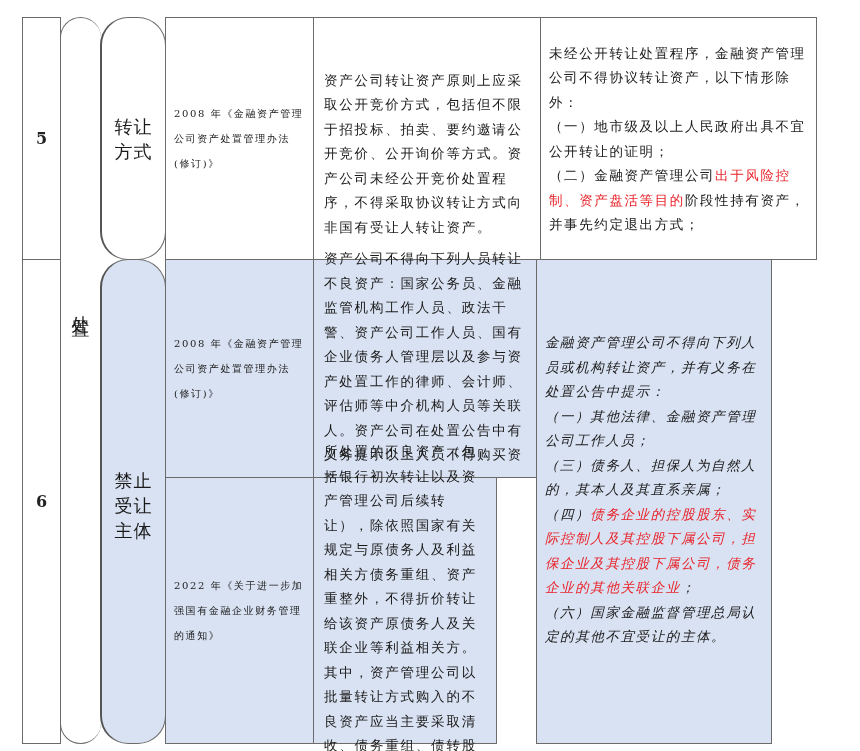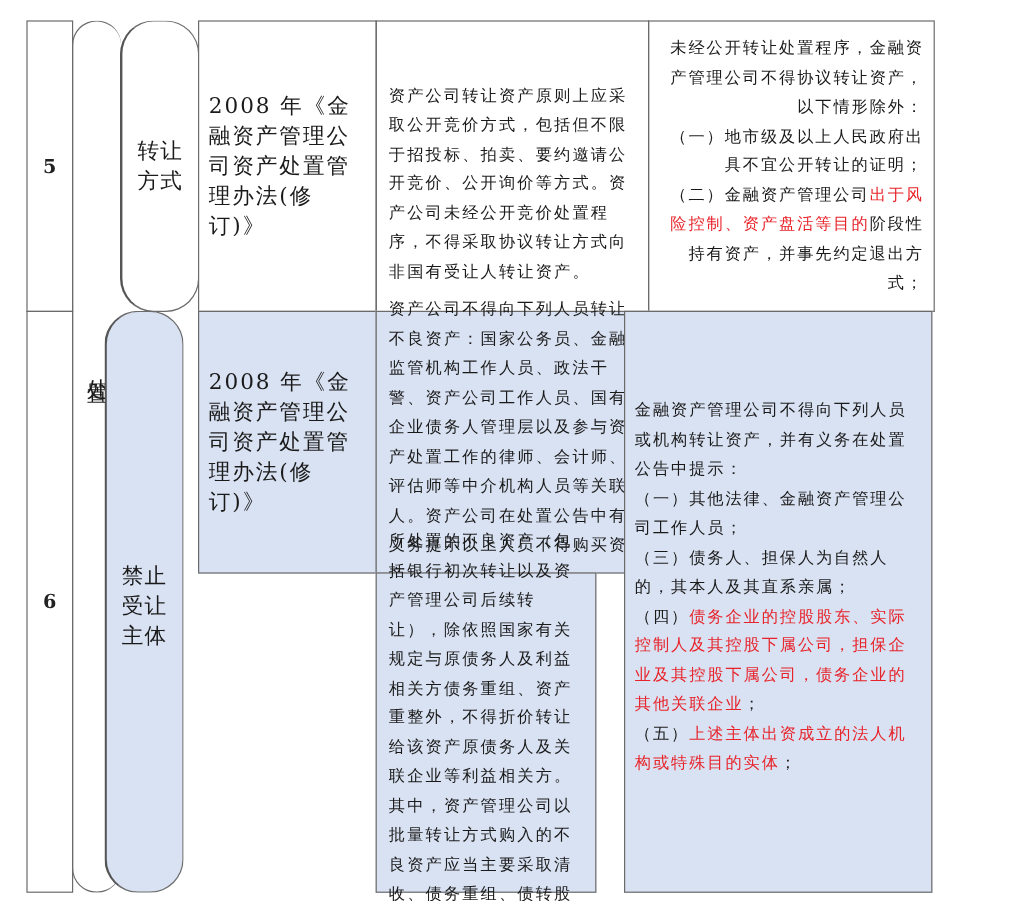--- a/index.html
+++ b/index.html
@@ -36,21 +36,21 @@
       color: #222;
     }
     .vtext {
       font-size: 18px;
       line-height: 25px;
       text-align: center;
       letter-spacing: 1px;
       border-radius: 28px;
     }
     .law {
-      font-size: 18px;
+      font-size: 10px;
       line-height: 25px;
       padding: 0 8px;
       letter-spacing: 1.6px;
       justify-content: flex-start;
     }
     .body-text {
       font-size: 13.5px;
       line-height: 24.5px;
       padding: 0 8px 0 10px;
       letter-spacing: 1.8px;
@@ -88,64 +88,67 @@
   </div>
 
   <div class="cell law" style="left:165px; top:17px; width:149px; height:243px;">
     <span>2008 年《金融资产管理公司资产处置管理办法(修订)》</span>
   </div>
 
   <div class="cell body-text" style="left:313px; top:17px; width:228px; height:273px;">
     <p>资产公司转让资产原则上应采取公开竞价方式，包括但不限于招投标、拍卖、要约邀请公开竞价、公开询价等方式。资产公司未经公开竞价处置程序，不得采取协议转让方式向非国有受让人转让资产。</p>
   </div>
 
-  <div class="cell rules" style="left:540px; top:17px; width:239px; height:243px;text-align:right;">
+  <div class="cell rules" style="left:540px; top:17px; width:277px; height:243px;">
     <div class="inner">
       <p>未经公开转让处置程序，金融资产管理公司不得协议转让资产，以下情形除外：</p>
       <p>
         <span>（一）地市级及以上人民政府出具不宜公开转让的证明；</span>
       </p>
       <p>
         <span>（二）金融资产管理公司</span><span class="red">出于风险控制、资产盘活等目的</span><span>阶段性持有资产，并事先约定退出方式；</span>
       </p>
     </div>
   </div>
 
   <div class="cell num" style="left:22px; top:259px; width:39px; height:485px;">
     <span>6</span>
   </div>
 
-  <div class="cell vtext shade" style="left:87px; top:259px; width:66px; height:485px; border-left:2px solid #555; align-items:flex-start; padding-top:208px;">
+  <div class="cell vtext shade" style="left:100px; top:259px; width:66px; height:485px; border-left:2px solid #555; align-items:flex-start; padding-top:208px;">
     <span style="display:block; width:40px;">禁止受让主体</span>
   </div>
 
   <div class="cell law shade" style="left:165px; top:259px; width:149px; height:219px;">
     <span>2008 年《金融资产管理公司资产处置管理办法(修订)》</span>
   </div>
 
   <div class="cell body-text shade" style="left:313px; top:259px; width:228px; height:219px;">
     <p>资产公司不得向下列人员转让不良资产：国家公务员、金融监管机构工作人员、政法干警、资产公司工作人员、国有企业债务人管理层以及参与资产处置工作的律师、会计师、评估师等中介机构人员等关联人。资产公司在处置公告中有义务提示以上人员不得购买资产。</p>
   </div>
 
+  <div class="cell law shade" style="left:165px; top:477px; width:149px; height:267px;">
+    <span>2022 年《关于进一步加强国有金融企业财务管理的通知》</span>
+  </div>
 
   <div class="cell body-text shade" style="left:313px; top:477px; width:184px; height:267px;justify-content:flex-end;">
     <p>所处置的不良资产（包括银行初次转让以及资产管理公司后续转让），除依照国家有关规定与原债务人及利益相关方债务重组、资产重整外，不得折价转让给该资产原债务人及关联企业等利益相关方。其中，资产管理公司以批量转让方式购入的不良资产应当主要采取清收、债务重组、债转股等方式进行处置。</p>
   </div>
 
-  <div class="cell rules shade" style="left:520px; top:259px; width:257px; height:485px;">
+  <div class="cell rules shade" style="left:536px; top:259px; width:236px; height:485px;font-style:italic;">
     <div class="inner" style="margin-top:-24px;">
       <p>金融资产管理公司不得向下列人员或机构转让资产，并有义务在处置公告中提示：</p>
       <p>
         <span>（一）其他法律、金融资产管理公司工作人员；</span>
       </p>
       <p>
         <span>（三）债务人、担保人为自然人的，其本人及其直系亲属；</span>
       </p>
       <p>
         <span>（四）</span><span class="red">债务企业的控股股东、实际控制人及其控股下属公司，担保企业及其控股下属公司，债务企业的其他关联企业</span><span>；</span>
       </p>
       <p>
-        <span>（五）</span><span class="red">上述主体出资成立的法人机构或特殊目的实体</span><span>；</span>
+        <span>（六）国家金融监督管理总局认定的其他不宜受让的主体。</span>
       </p>
     </div>
   </div>
 
 </div>
 
 </body></html>

